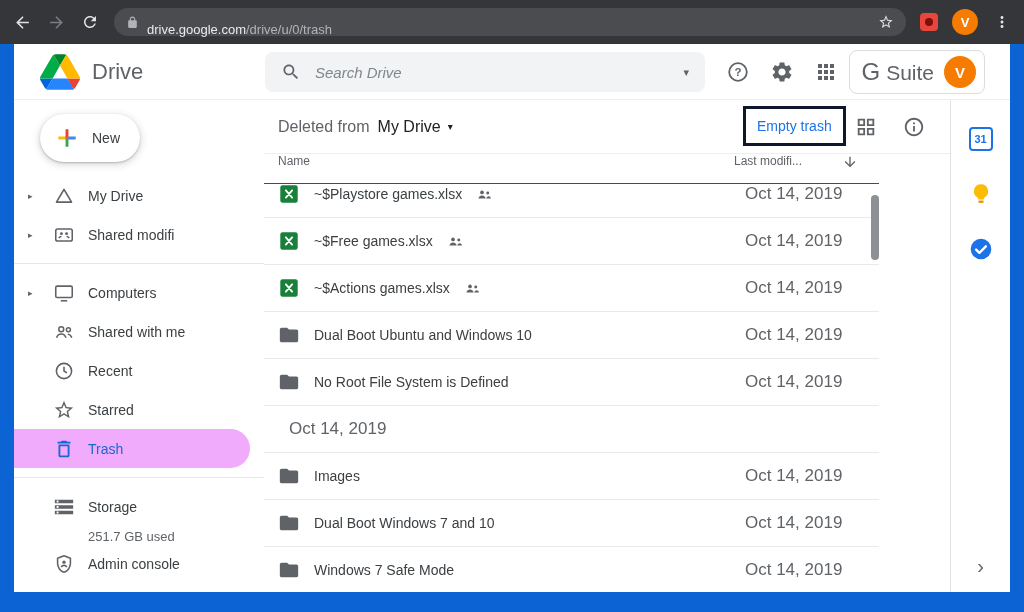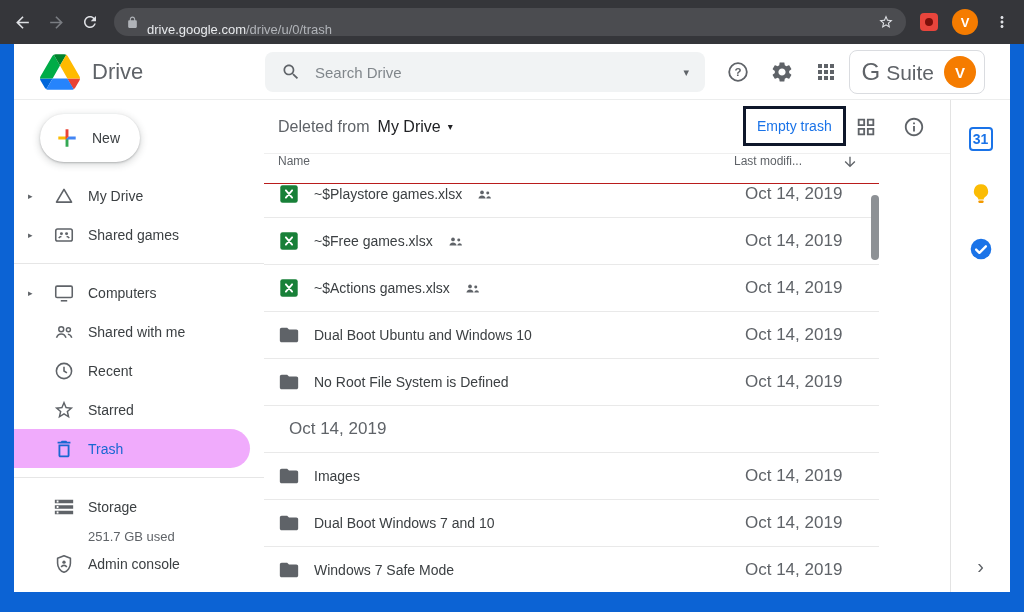--- a/index.html
+++ b/index.html
@@ -21,21 +21,21 @@
                     font-weight:bold; display:flex; align-items:center; justify-content:center; cursor:pointer; }
 
   
   .window { position:absolute; left:14px; right:14px; top:44px; bottom:20px; background:#fff; overflow:hidden; }
 
   .drive-header { height:56px; position:relative; display:flex; align-items:center; border-bottom:1px solid #eceded; }
   .logo-area { display:flex; align-items:center; padding-left:26px; gap:12px; cursor:pointer; }
   .wordmark { font-size:22px; color:#5f6368; }
   .search-bar { position:absolute; left:251px; top:8px; width:440px; height:40px; background:#f1f3f4;
                 border-radius:8px; display:flex; align-items:center; padding:0 16px; cursor:text; }
-  .search-placeholder { color:#80868b; font-size:15px; margin-left:14px; }
+  .search-placeholder { color:#80868b; font-size:15px; margin-left:14px;font-style:italic; }
   .search-caret { margin-left:auto; color:#5f6368; font-size:11px; cursor:pointer; }
   .header-actions { position:absolute; right:172px; top:16px; display:flex; gap:20px; }
   .header-actions span { width:24px; height:24px; cursor:pointer; }
   .gsuite-box { position:absolute; right:25px; top:6px; height:44px; min-width:128px; border:1px solid #dadce0;
                 border-radius:8px; display:flex; align-items:center; justify-content:space-between;
                 padding:0 8px 0 12px; cursor:pointer; background:#fff; }
   .gsuite-text { font-size:21px; color:#5f6368; }
   .gsuite-text .g { font-size:24px; font-weight:500; color:#5f6368; }
   .account-avatar { width:32px; height:32px; border-radius:50%; background:#f57c00; color:#fff; font-size:15px;
                     font-weight:bold; display:flex; align-items:center; justify-content:center; margin-left:10px; }
@@ -90,21 +90,21 @@
   .shared-ind { width:17px; height:17px; flex:none; }
   .file-date { width:145px; flex:none; padding-left:11px; font-size:17px; color:#5f6368; }
   .scrollbar-thumb { position:absolute; left:607px; top:95px; width:8px; height:65px; background:#8d9195; border-radius:4px; cursor:grab; }
 
   
   .right-panel { width:60px; flex:none; border-left:1px solid #e3e3e3; position:relative;
                  display:flex; flex-direction:column; align-items:center; padding-top:26px; gap:29px; }
   .panel-icon { width:26px; height:26px; cursor:pointer; display:flex; align-items:center; justify-content:center; }
   .cal-glyph { width:24px; height:24px; background:#fff; border:2px solid #1a73e8; border-radius:4px;
                display:flex; align-items:center; justify-content:center; }
-  .cal-num { color:#1a73e8; font-size:14px; font-weight:bold; }
+  .cal-num { color:#1a73e8; font-size:11px; font-weight:bold; }
   .panel-chevron { position:absolute; bottom:16px; font-size:20px; color:#5f6368; cursor:pointer; line-height:1; }
 </style>
 </head>
 <body>
 
 <div class="screen">
 
   <div class="browser-bar">
     <span class="nav-btn">
       <svg viewBox="0 0 24 24" width="19" height="19" fill="#dfe1e5">
@@ -223,21 +223,21 @@
             <div class="side-item">
               <span class="expander">▸</span>
               <span class="side-icon">
                 <svg viewBox="0 0 24 24" fill="none" stroke="currentColor" stroke-width="1.7">
                   <rect x="3" y="5.5" width="18" height="13" rx="2"></rect>
                   <circle cx="9.2" cy="10.5" r="1.6" fill="currentColor" stroke="none"></circle>
                   <circle cx="14.8" cy="10.5" r="1.6" fill="currentColor" stroke="none"></circle>
                   <path d="M6.3 15.5c.8-1.3 1.8-1.9 2.9-1.9m8.5 1.9c-.8-1.3-1.8-1.9-2.9-1.9"></path>
                 </svg>
               </span>
-              <span class="side-label">Shared games</span>
+              <span class="side-label">Shared modifi</span>
             </div>
             <div class="side-divider"></div>
             <div class="side-item">
               <span class="expander">▸</span>
               <span class="side-icon">
                 <svg viewBox="0 0 24 24" fill="none" stroke="currentColor" stroke-width="1.7">
                   <rect x="3" y="4.5" width="18" height="12.5" rx="1.5"></rect>
                   <path d="M8.5 20.5h7"></path>
                 </svg>
               </span>

